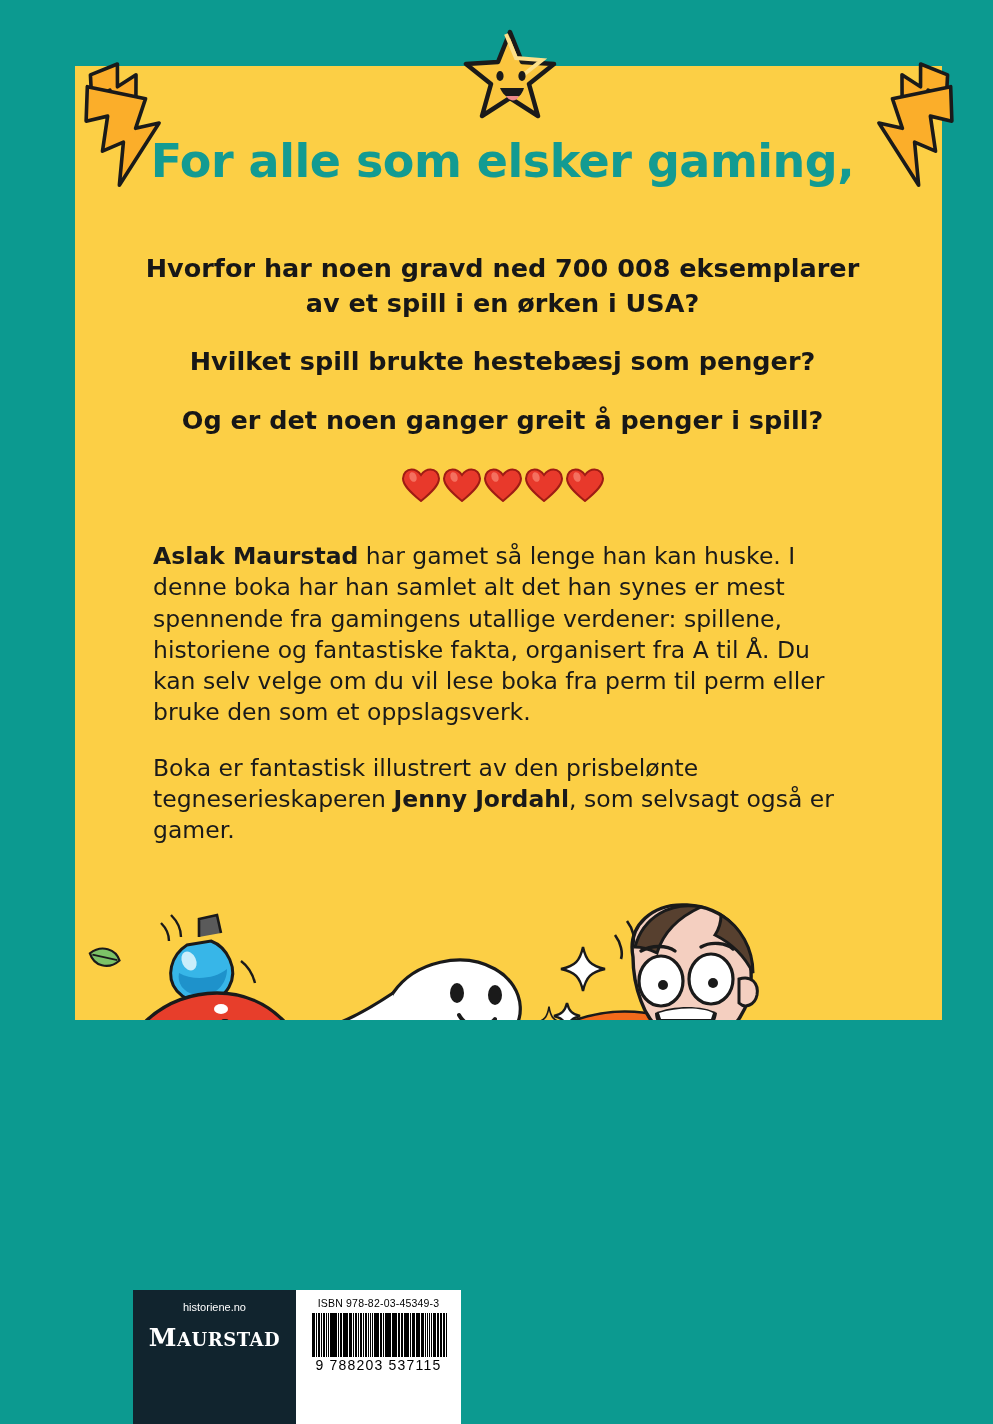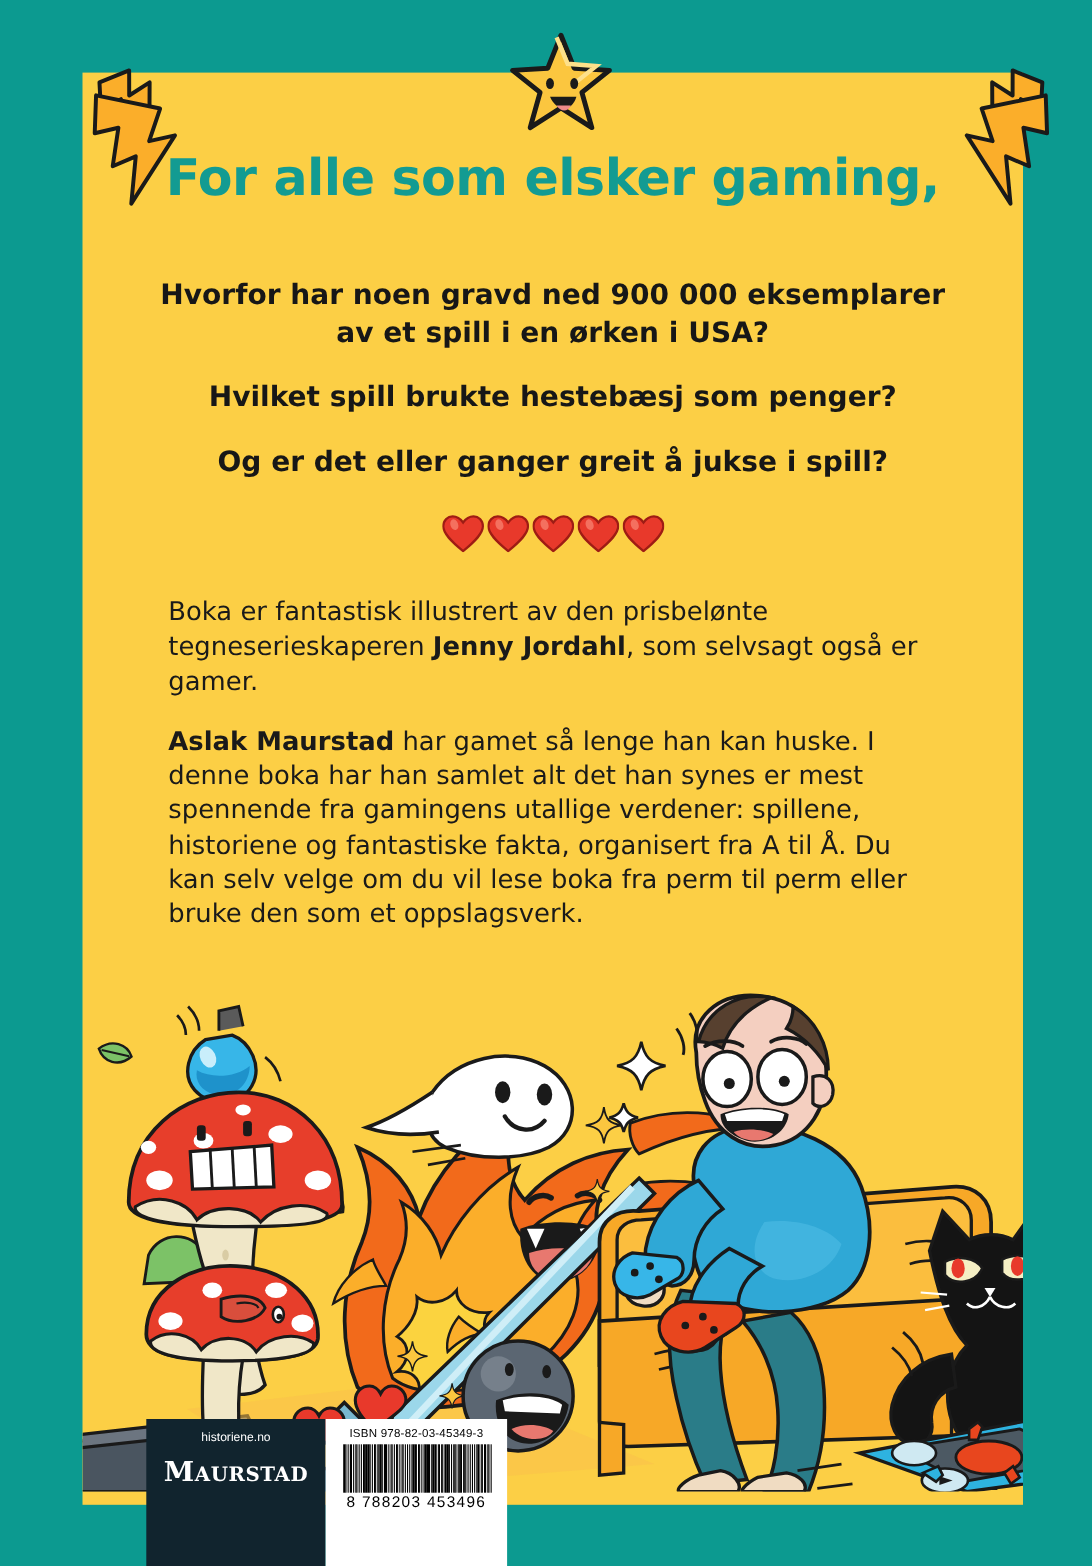--- a/index.html
+++ b/index.html
@@ -6,22 +6,22 @@
   body{
     width:993px;height:1424px;
     background:#0C9A90;
     font-family:"Liberation Sans", sans-serif;
     overflow:hidden;position:relative;
   }
   #cover{position:absolute;inset:0;}
 
   
   .yellow-panel{
-    position:absolute;left:75px;top:66px;width:855px;height:1302px;
-    background:#FCCF45;overflow:hidden;
+    position:absolute;left:75px;top:66px;width:855px;height:954px;
+    background:#FCCF45;overflow:hidden;padding-left:12px;
   }
 
   
   .headline{
     position:absolute;left:0;top:68px;width:855px;text-align:center;
     color:#139B92;font-size:46px;font-weight:bold;letter-spacing:-.5px;
     font-family:"DejaVu Sans", sans-serif;
   }
   .subhead{
     position:absolute;left:0;top:120px;width:855px;text-align:center;
@@ -94,23 +94,23 @@
 </head>
 <body>
 
 <div id="cover">
 
   <div class="yellow-panel">
 
     <div class="headline">For alle som elsker gaming,</div>
 
     <div class="questions">
-      <p>Hvorfor har noen gravd ned 900 000 eksemplarer av et spill i en ørken i USA?</p>
+      <p>Hvorfor har noen gravd ned 700 008 eksemplarer av et spill i en ørken i USA?</p>
       <p>Hvilket spill brukte hestebæsj som penger?</p>
-      <p>Og er det eller ganger greit å jukse i spill?</p>
+      <p>Og er det noen ganger greit å penger i spill?</p>
     </div>
 
     <div class="hearts">
       <svg width="38" height="34" viewBox="0 0 38 34">
           <path d="M19 33 C8 24 1 17 1 10.5 C1 5 5 1.5 9.5 1.5 C13 1.5 16.5 3.5 19 7 C21.5 3.5 25 1.5 28.5 1.5 C33 1.5 37 5 37 10.5 C37 17 30 24 19 33 Z" fill="#E8392B" stroke="#9E1C14" stroke-width="2"></path>
           <ellipse cx="11" cy="9" rx="3.5" ry="5" fill="#F4705F" transform="rotate(-20 11 9)"></ellipse>
         </svg>
       <svg width="38" height="34" viewBox="0 0 38 34">
           <path d="M19 33 C8 24 1 17 1 10.5 C1 5 5 1.5 9.5 1.5 C13 1.5 16.5 3.5 19 7 C21.5 3.5 25 1.5 28.5 1.5 C33 1.5 37 5 37 10.5 C37 17 30 24 19 33 Z" fill="#E8392B" stroke="#9E1C14" stroke-width="2"></path>
           <ellipse cx="11" cy="9" rx="3.5" ry="5" fill="#F4705F" transform="rotate(-20 11 9)"></ellipse>
@@ -123,22 +123,22 @@
           <path d="M19 33 C8 24 1 17 1 10.5 C1 5 5 1.5 9.5 1.5 C13 1.5 16.5 3.5 19 7 C21.5 3.5 25 1.5 28.5 1.5 C33 1.5 37 5 37 10.5 C37 17 30 24 19 33 Z" fill="#E8392B" stroke="#9E1C14" stroke-width="2"></path>
           <ellipse cx="11" cy="9" rx="3.5" ry="5" fill="#F4705F" transform="rotate(-20 11 9)"></ellipse>
         </svg>
       <svg width="38" height="34" viewBox="0 0 38 34">
           <path d="M19 33 C8 24 1 17 1 10.5 C1 5 5 1.5 9.5 1.5 C13 1.5 16.5 3.5 19 7 C21.5 3.5 25 1.5 28.5 1.5 C33 1.5 37 5 37 10.5 C37 17 30 24 19 33 Z" fill="#E8392B" stroke="#9E1C14" stroke-width="2"></path>
           <ellipse cx="11" cy="9" rx="3.5" ry="5" fill="#F4705F" transform="rotate(-20 11 9)"></ellipse>
         </svg>
     </div>
 
     <div class="bodycopy">
+      <p><b>Aslak Maurstad</b><span> har gamet så lenge han kan huske. I denne boka har han samlet alt det han synes er mest spennende fra gamingens utallige verdener: spillene, historiene og fantastiske fakta, organisert fra A til Å. Du kan selv velge om du vil lese boka fra perm til perm eller bruke den som et oppslagsverk.</span></p>
       <p><span>Boka er fantastisk illustrert av den prisbelønte tegneserieskaperen </span><b>Jenny Jordahl</b><span>, som selvsagt også er gamer.</span></p>
-      <p><b>Aslak Maurstad</b><span> har gamet så lenge han kan huske. I denne boka har han samlet alt det han synes er mest spennende fra gamingens utallige verdener: spillene, historiene og fantastiske fakta, organisert fra A til Å. Du kan selv velge om du vil lese boka fra perm til perm eller bruke den som et oppslagsverk.</span></p>
     </div>
 
     <div class="illo">
       <svg width="855" height="455" viewBox="0 0 855 455">
         <defs>
           <g id="sparkle">
               <path d="M0 -22 C2 -7 7 -2 22 0 C7 2 2 7 0 22 C-2 7 -7 2 -22 0 C-7 -2 -2 -7 0 -22 Z" fill="#FBC63F" stroke="#1A1A1A" stroke-width="2.2"></path>
             </g>
           <g id="leafsh">
               <path d="M0 0 C14 -5 26 4 26 16 C12 22 0 13 0 0 Z" fill="#7CC267" stroke="#1A1A1A" stroke-width="2.2"></path>
@@ -594,16 +594,16 @@
         <i style="width:2px;background:transparent"></i>
         <i style="width:3px"></i>
         <i style="width:2px;background:transparent"></i>
         <i style="width:1px"></i>
         <i style="width:2px;background:transparent"></i>
         <i style="width:1px"></i>
         <i style="width:2px;background:transparent"></i>
         <i style="width:1px"></i>
         <i style="width:2px;background:transparent"></i>
       </div>
-    <div class="ean">8 788203 453496</div>
+    <div class="ean">9 788203 537115</div>
   </div>
 
 </div>
 
 </body></html>

